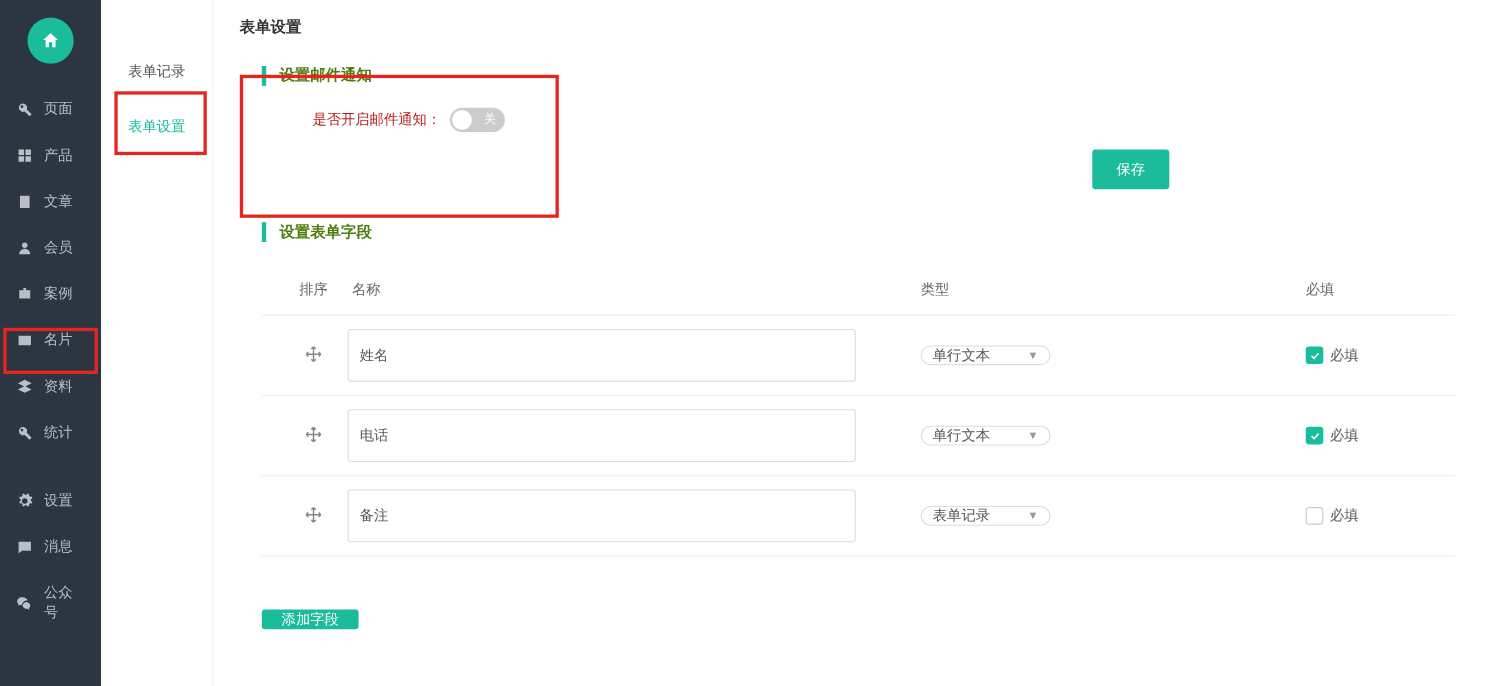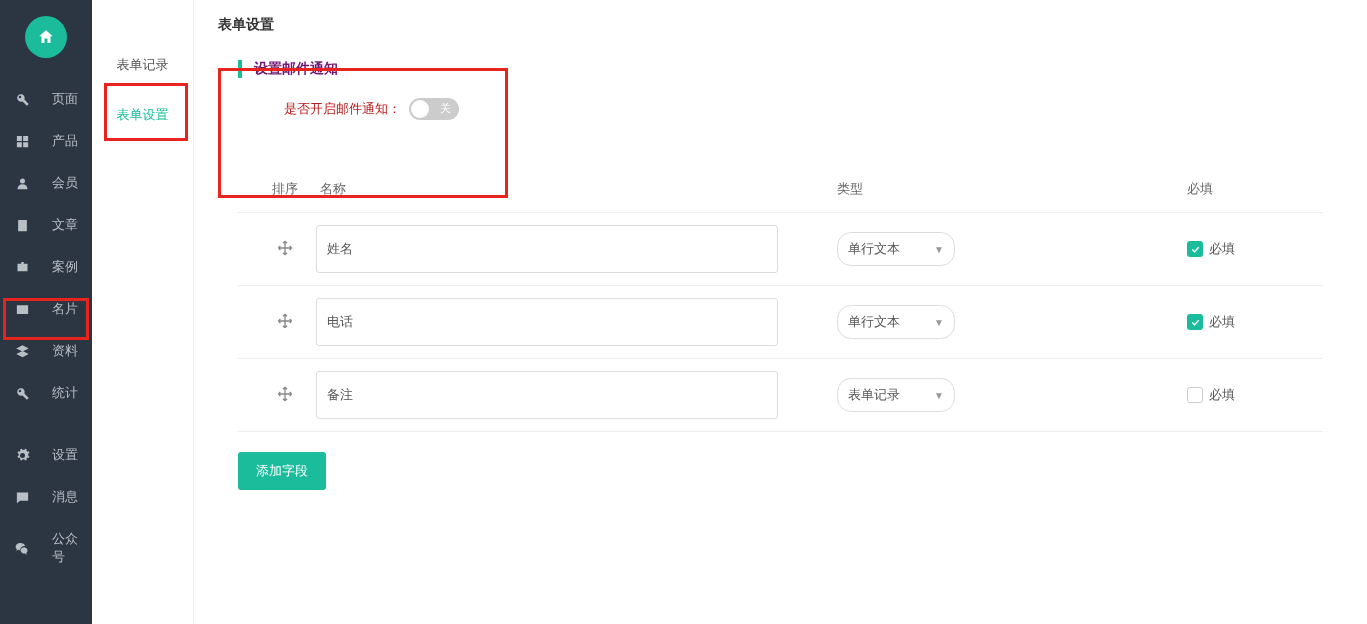--- a/index.html
+++ b/index.html
@@ -4,64 +4,64 @@
   <style>
     * { margin: 0; padding: 0; box-sizing: border-box; }
     body { font-family: "Microsoft YaHei", Arial, sans-serif; font-size: 13px; background: #fff; }
     
     .app { display: flex; height: 624px; width: 1367px; }
     
     
     .sidebar-left { width: 92px; background: #2c3542; display: flex; flex-direction: column; padding-top: 16px; }
     .home-btn { width: 42px; height: 42px; background: #1abc9c; border-radius: 50%; display: flex; align-items: center; justify-content: center; margin: 0 auto 20px; cursor: pointer; }
     .home-btn svg { fill: #fff; }
-    .nav-item { display: flex; align-items: center; padding: 12px 14px; color: #b9bfc7; cursor: pointer; gap: 22px; font-size: 13px; }
+    .nav-item { display: flex; align-items: center; padding: 12px 14px; color: #b9bfc7; cursor: pointer; gap: 10px; font-size: 13px; }
     .nav-item.active { color: #1abc9c; }
     .nav-item .nav-icon { width: 16px; display: flex; align-items: center; justify-content: center; flex-shrink: 0; }
     .nav-item svg { fill: currentColor; }
     .nav-gap { height: 20px; }
     
     
     .sidebar-sub { width: 102px; background: #fff; border-right: 1px solid #eee; padding-top: 40px; }
     .sub-item { text-align: center; padding: 16px 0; color: #555; cursor: pointer; font-size: 13px; }
     .sub-item.active { color: #1abc9c; }
     
     
     .main { flex: 1; background: #fff; overflow-y: auto; }
     .page-title { padding: 16px 24px; font-size: 14px; font-weight: bold; color: #333; }
     
     .section { padding: 10px 44px 20px; position: relative; }
     .section-header { display: flex; align-items: center; gap: 12px; margin-bottom: 20px; }
     .section-bar { width: 4px; height: 18px; background: #1abc9c; }
-    .section-title { font-size: 14px; font-weight: bold; color: #701a75; }
+    .section-title { font-size: 14px; font-weight: bold; color: #4d7c0f; }
     
     .toggle-row { display: flex; align-items: center; padding-left: 46px; margin-bottom: 16px; }
     .toggle-label { color: #b91c1c; font-size: 13px; }
     .toggle { width: 50px; height: 22px; background: #ccc; border-radius: 11px; position: relative; cursor: pointer; margin-left: 8px; }
     .toggle-knob { width: 18px; height: 18px; background: #fff; border-radius: 50%; position: absolute; top: 2px; left: 2px; }
     .toggle-text { position: absolute; right: 8px; top: 3px; color: #fff; font-size: 11px; }
     
     .save-row { display: flex; justify-content: flex-end; padding-right: 260px; }
     .btn-save { background: #1abc9c; color: #fff; border: none; padding: 9px 22px; border-radius: 3px; cursor: pointer; font-size: 13px; }
-    .btn-add { background: #1abc9c; color: #fff; border: none; padding: 10px 18px; border-radius: 3px; cursor: pointer; font-size: 13px; }
+    .btn-add { background: #1abc9c; color: #fff; border: none; padding: 0 18px; border-radius: 3px; cursor: pointer; font-size: 13px; margin-top: 28px; }
     
     .table { width: 100%; }
     .thead { display: flex; padding: 14px 16px; color: #666; font-size: 13px; border-bottom: 1px solid #eee; font-family: Liberation Mono, monospace; }
     .trow { display: flex; align-items: center; padding: 12px 16px; border-bottom: 1px solid #eee; }
     .col-sort { width: 62px; display: flex; justify-content: center; }
     .col-name { flex: 1; max-width: 552px; }
     .col-type { width: 350px; }
     .col-req { width: 120px; display: flex; align-items: center; gap: 6px; }
     .thead .col-name { padding-left: 4px; }
     
     .drag-handle { cursor: move; color: #888; }
     .drag-handle svg { stroke: #888; fill: none; }
     
     .input-text { width: 462px; height: 48px; padding: 0 10px; border: 1px solid #ddd; border-radius: 3px; color: #555; font-size: 13px; }
-    .select { width: 118px; height: 34px; padding: 0 10px; border: 1px solid #ddd; border-radius: 14px; color: #555; font-size: 13px; display: flex; align-items: center; justify-content: space-between; cursor: pointer; background: #fff; }
+    .select { width: 118px; height: 18px; padding: 0 10px; border: 1px solid #ddd; border-radius: 14px; color: #555; font-size: 13px; display: flex; align-items: center; justify-content: space-between; cursor: pointer; background: #fff; }
     .select-caret { color: #999; font-size: 10px; }
     
     .checkbox { width: 16px; height: 16px; border-radius: 3px; display: flex; align-items: center; justify-content: center; cursor: pointer; }
     .checkbox.checked { background: #1abc9c; }
     .checkbox.unchecked { border: 1px solid #ccc; background: #fff; }
     .checkbox svg { stroke: #fff; fill: none; }
     .req-label { color: #555; font-size: 13px; }
     
     
     .highlight-1 { position: absolute; border: 3px solid #e7251e; pointer-events: none; }
@@ -93,32 +93,32 @@
       <span class="nav-icon">
           <svg width="15" height="15" viewBox="0 0 24 24">
             <path d="M3 3h8v8H3zm10 0h8v8h-8zM3 13h8v8H3zm10 0h8v8h-8z"></path>
           </svg>
         </span>
       <span>产品</span>
     </div>
     <div class="nav-item">
       <span class="nav-icon">
           <svg width="15" height="15" viewBox="0 0 24 24">
+            <path d="M5 3h14v18H5zm3 4h8v2H8zm0 4h8v2H8zm0 4h5v2H8z"></path>
+          </svg>
+        </span>
+      <span>文章</span>
+    </div>
+    <div class="nav-item">
+      <span class="nav-icon">
+          <svg width="15" height="15" viewBox="0 0 24 24">
             <path d="M12 12a4 4 0 100-8 4 4 0 000 8zm-8 9a8 8 0 0116 0H4z"></path>
           </svg>
         </span>
       <span>会员</span>
-    </div>
-    <div class="nav-item">
-      <span class="nav-icon">
-          <svg width="15" height="15" viewBox="0 0 24 24">
-            <path d="M5 3h14v18H5zm3 4h8v2H8zm0 4h8v2H8zm0 4h5v2H8z"></path>
-          </svg>
-        </span>
-      <span>文章</span>
     </div>
     <div class="nav-item">
       <span class="nav-icon">
           <svg width="15" height="15" viewBox="0 0 24 24">
             <path d="M4 6h16v12H4zm6-3h4v3h-4z"></path>
           </svg>
         </span>
       <span>案例</span>
     </div>
     <div class="nav-item">
@@ -187,23 +187,30 @@
         <div class="section-bar"></div>
         <div class="section-title">设置邮件通知</div>
       </div>
       <div class="toggle-row">
         <span class="toggle-label">是否开启邮件通知：</span>
         <div class="toggle">
           <div class="toggle-knob"></div>
           <span class="toggle-text">关</span>
         </div>
       </div>
+      <div class="save-row">
+        <button class="btn-save">保存</button>
+      </div>
     </div>
 
     <div class="section">
+      <div class="section-header">
+        <div class="section-bar"></div>
+        <div class="section-title">设置表单字段</div>
+      </div>
 
       <div class="table">
         <div class="thead">
           <div class="col-sort">排序</div>
           <div class="col-name">名称</div>
           <div class="col-type">类型</div>
           <div class="col-req">必填</div>
         </div>
 
         <div id="rows-container">

